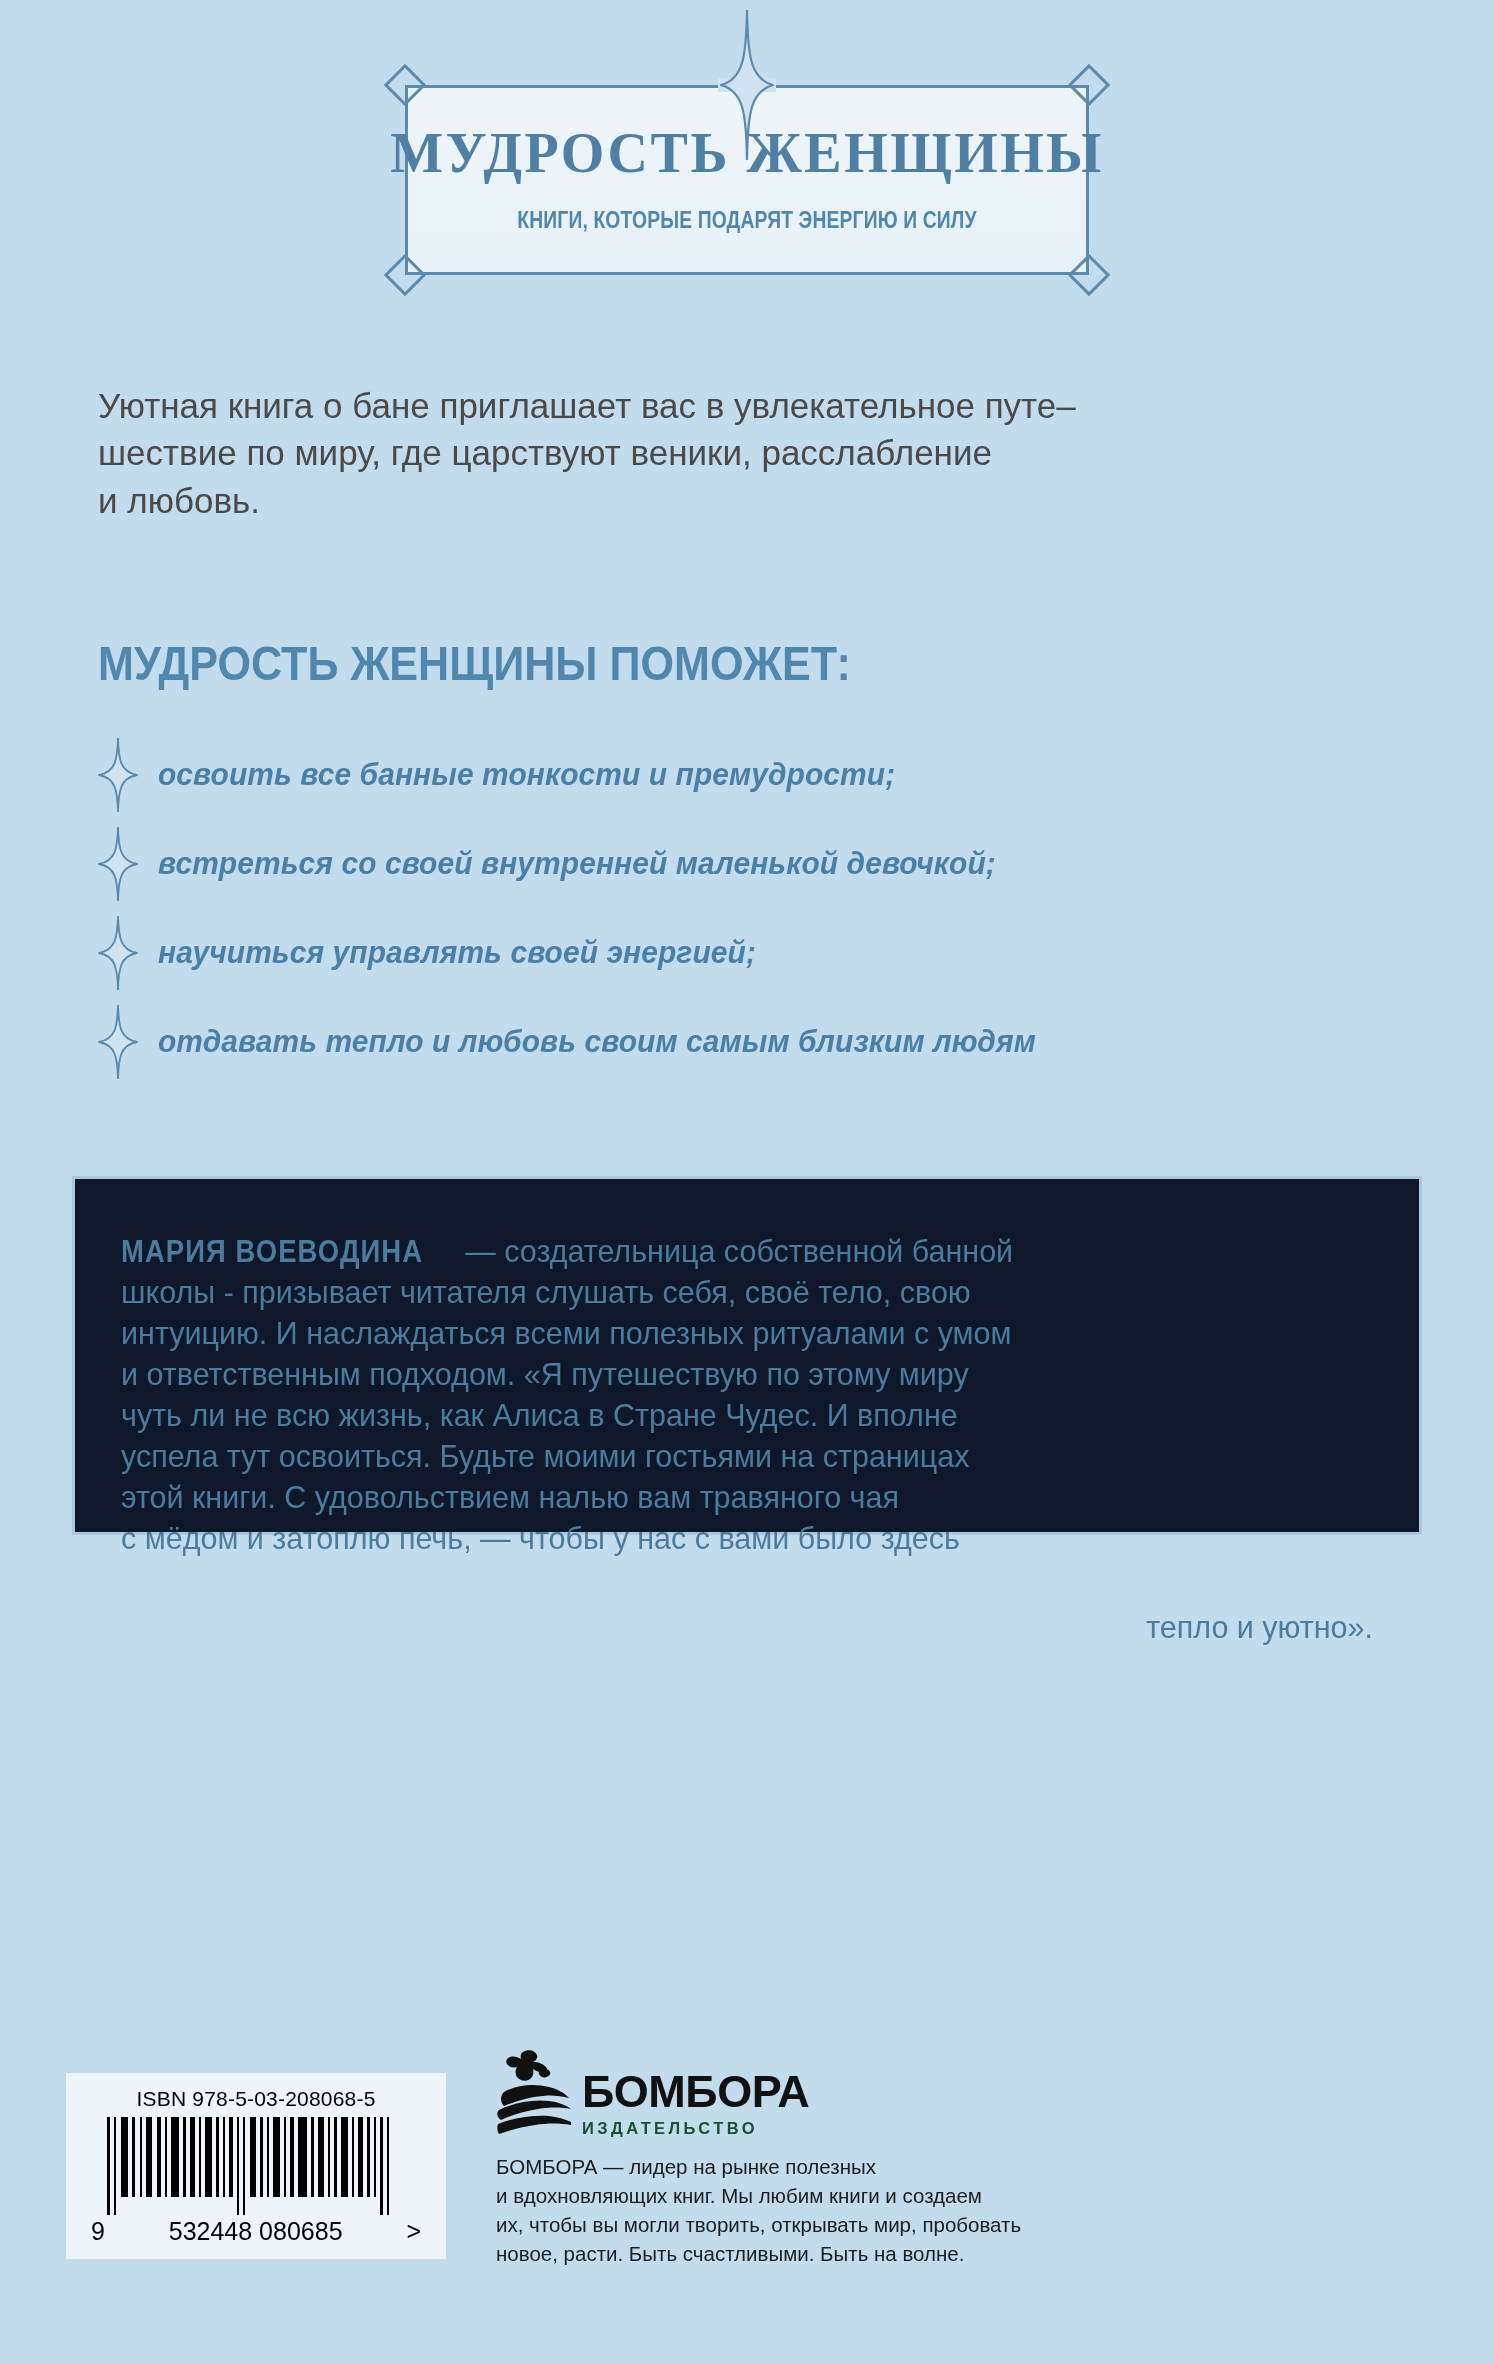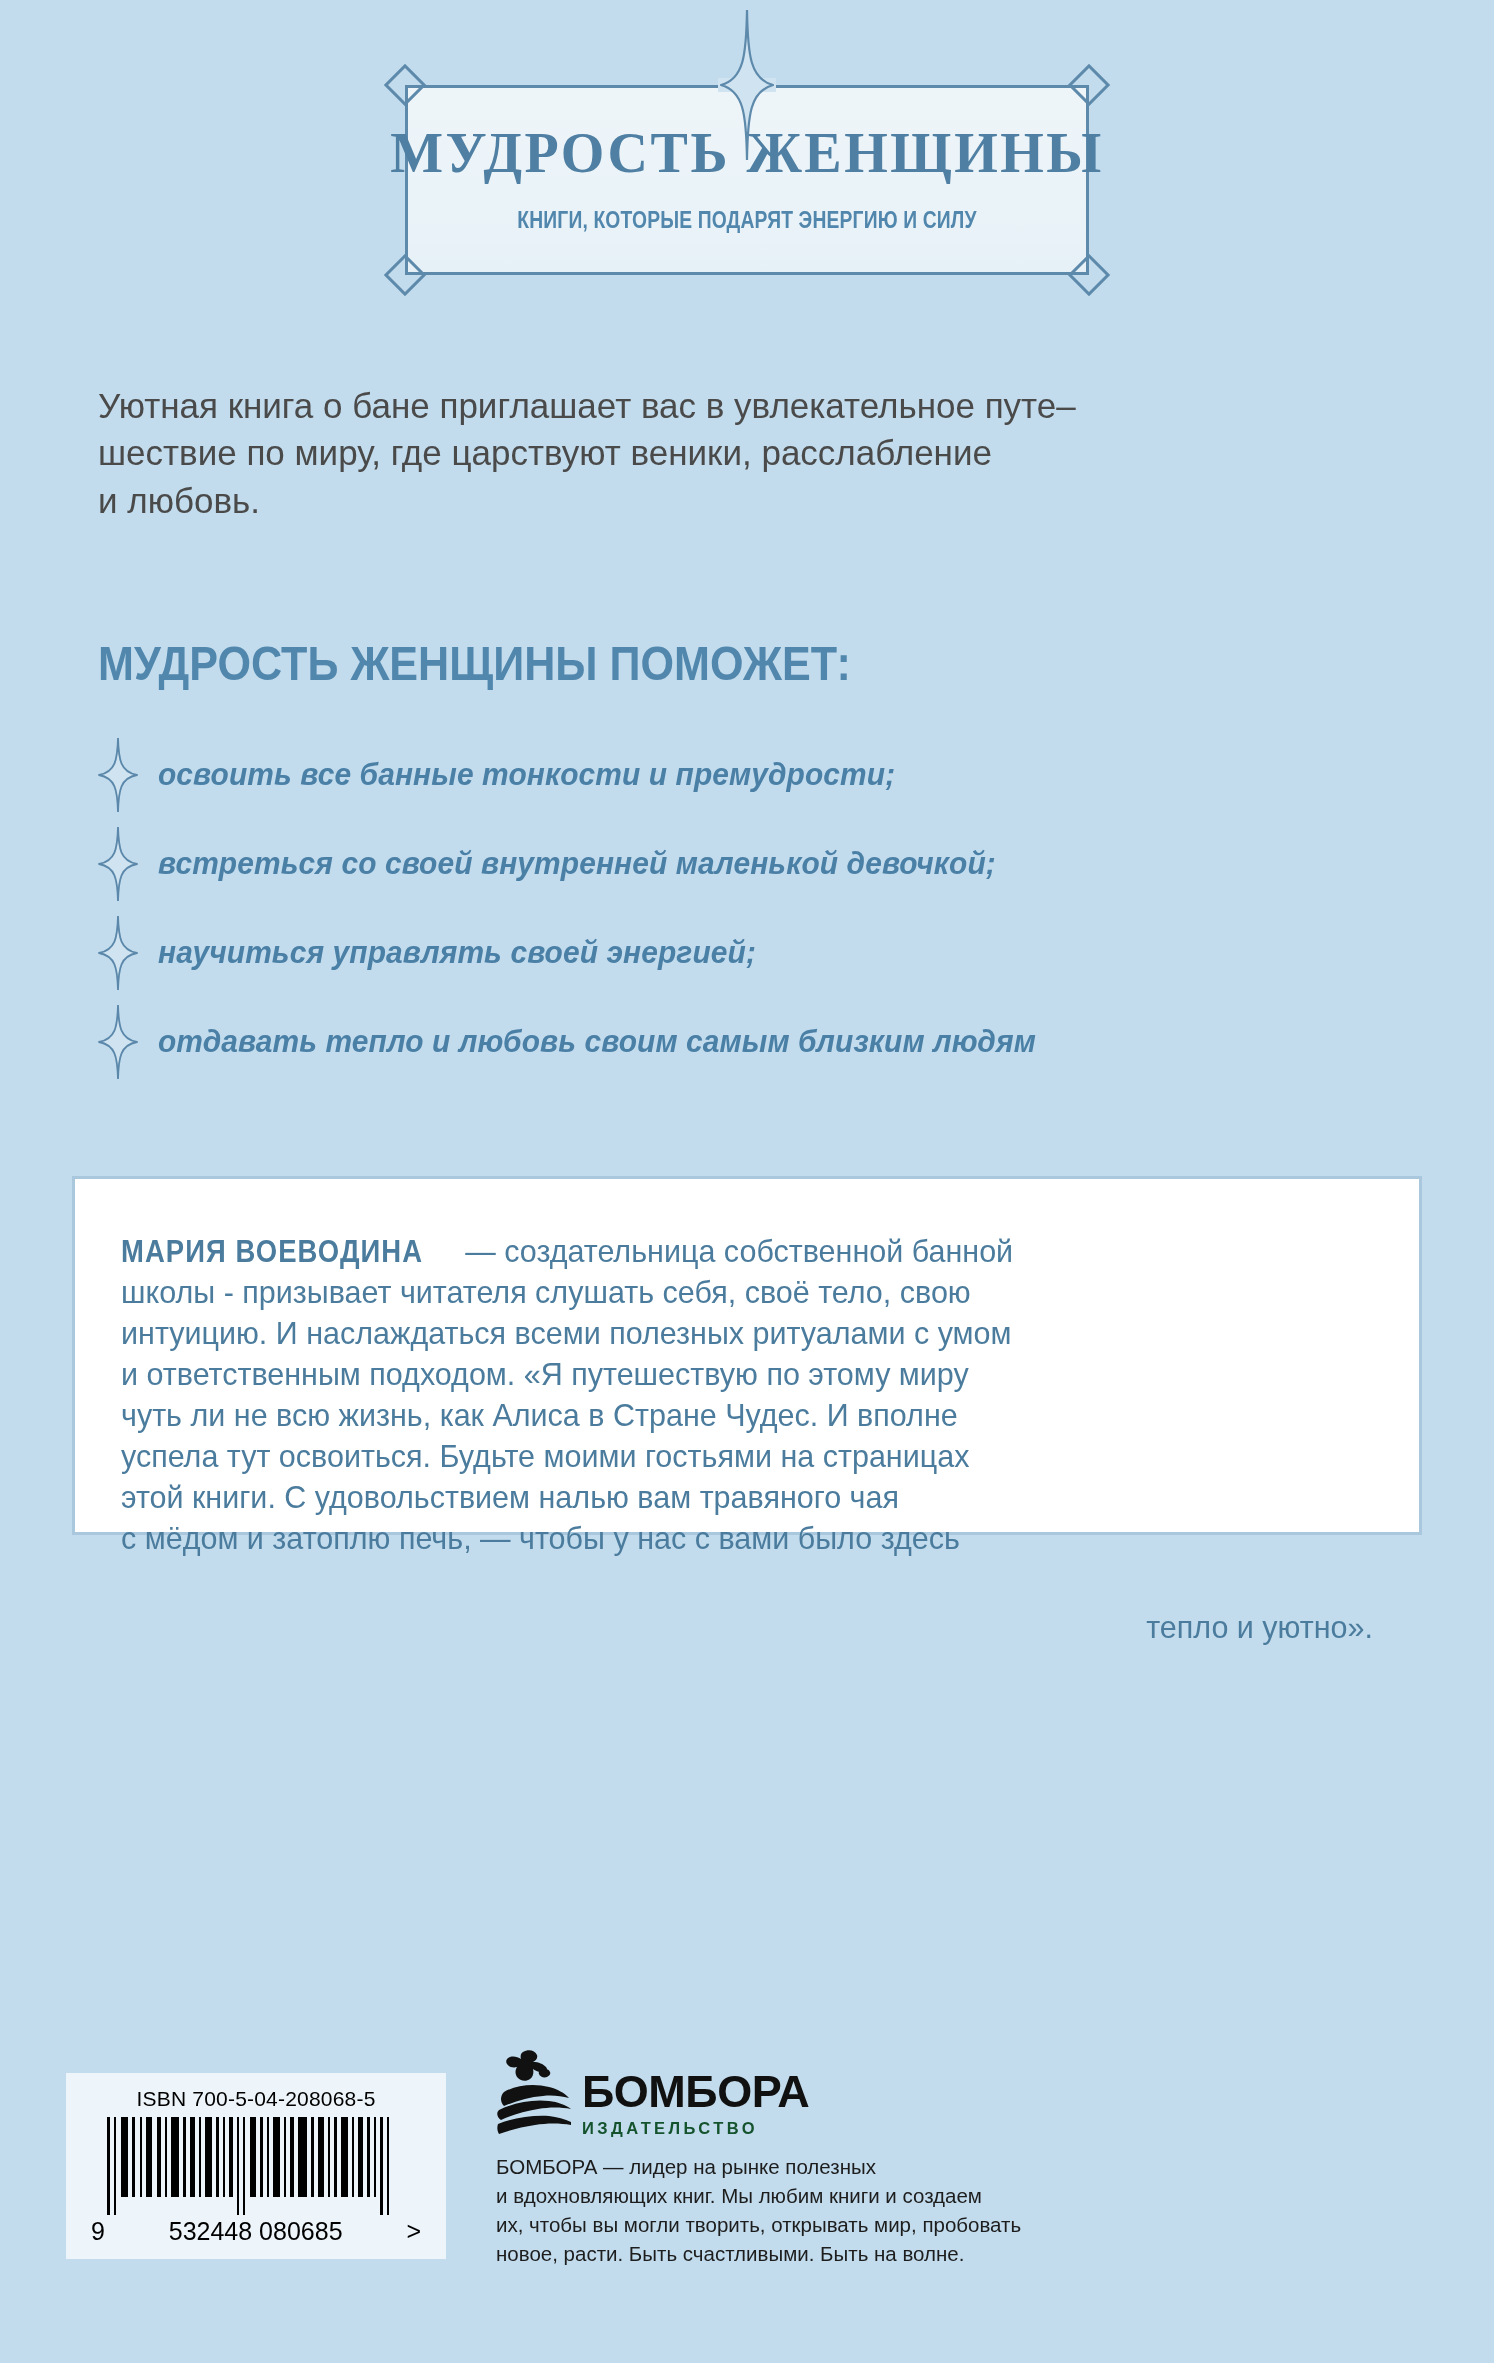--- a/index.html
+++ b/index.html
@@ -159,21 +159,21 @@
   }
 
   
   .bio {
     position: absolute;
     left: 72px;
     top: 1176px;
     width: 1350px;
     height: 0;
     min-height: 359px;
-    background: #ffffff;
+    background: #0f172a;
     border: 3px solid #a9c8de;
     box-sizing: border-box;
     padding: 52px 46px 40px 46px;
   }
   .bio-p {
     font-size: 30.5px;
     line-height: 1.345;
     color: #4b7c9d;
     text-align: justify;
     font-family: "Liberation Sans", sans-serif;
@@ -336,21 +336,21 @@
   <p class="bio-p">интуицию. И наслаждаться всеми полезных ритуалами с умом</p>
   <p class="bio-p">и ответственным подходом.  «Я путешествую по этому миру</p>
   <p class="bio-p">чуть ли не всю жизнь, как Алиса в Стране Чудес. И вполне</p>
   <p class="bio-p">успела тут освоиться. Будьте моими гостьями на страницах</p>
   <p class="bio-p">этой книги. С удовольствием налью вам травяного чая</p>
   <p class="bio-p">с мёдом и затоплю печь, — чтобы у нас с вами было здесь</p>
   <p class="bio-p bio-lastline">тепло и уютно».</p>
 </div>
 
 <div class="isbn-box">
-  <div class="isbn-text">ISBN 700-5-04-208068-5</div>
+  <div class="isbn-text">ISBN 978-5-03-208068-5</div>
   <svg class="barcode" viewBox="0 0 310 98" preserveAspectRatio="none">
     <g fill="#000">
       <rect x="6" y="0" width="3" height="98"></rect>
       <rect x="13" y="0" width="2" height="98"></rect>
       <rect x="20" y="0" width="7" height="80"></rect>
       <rect x="31" y="0" width="3" height="80"></rect>
       <rect x="39" y="0" width="2" height="80"></rect>
       <rect x="45" y="0" width="6" height="80"></rect>
       <rect x="56" y="0" width="4" height="80"></rect>
       <rect x="64" y="0" width="2" height="80"></rect>

